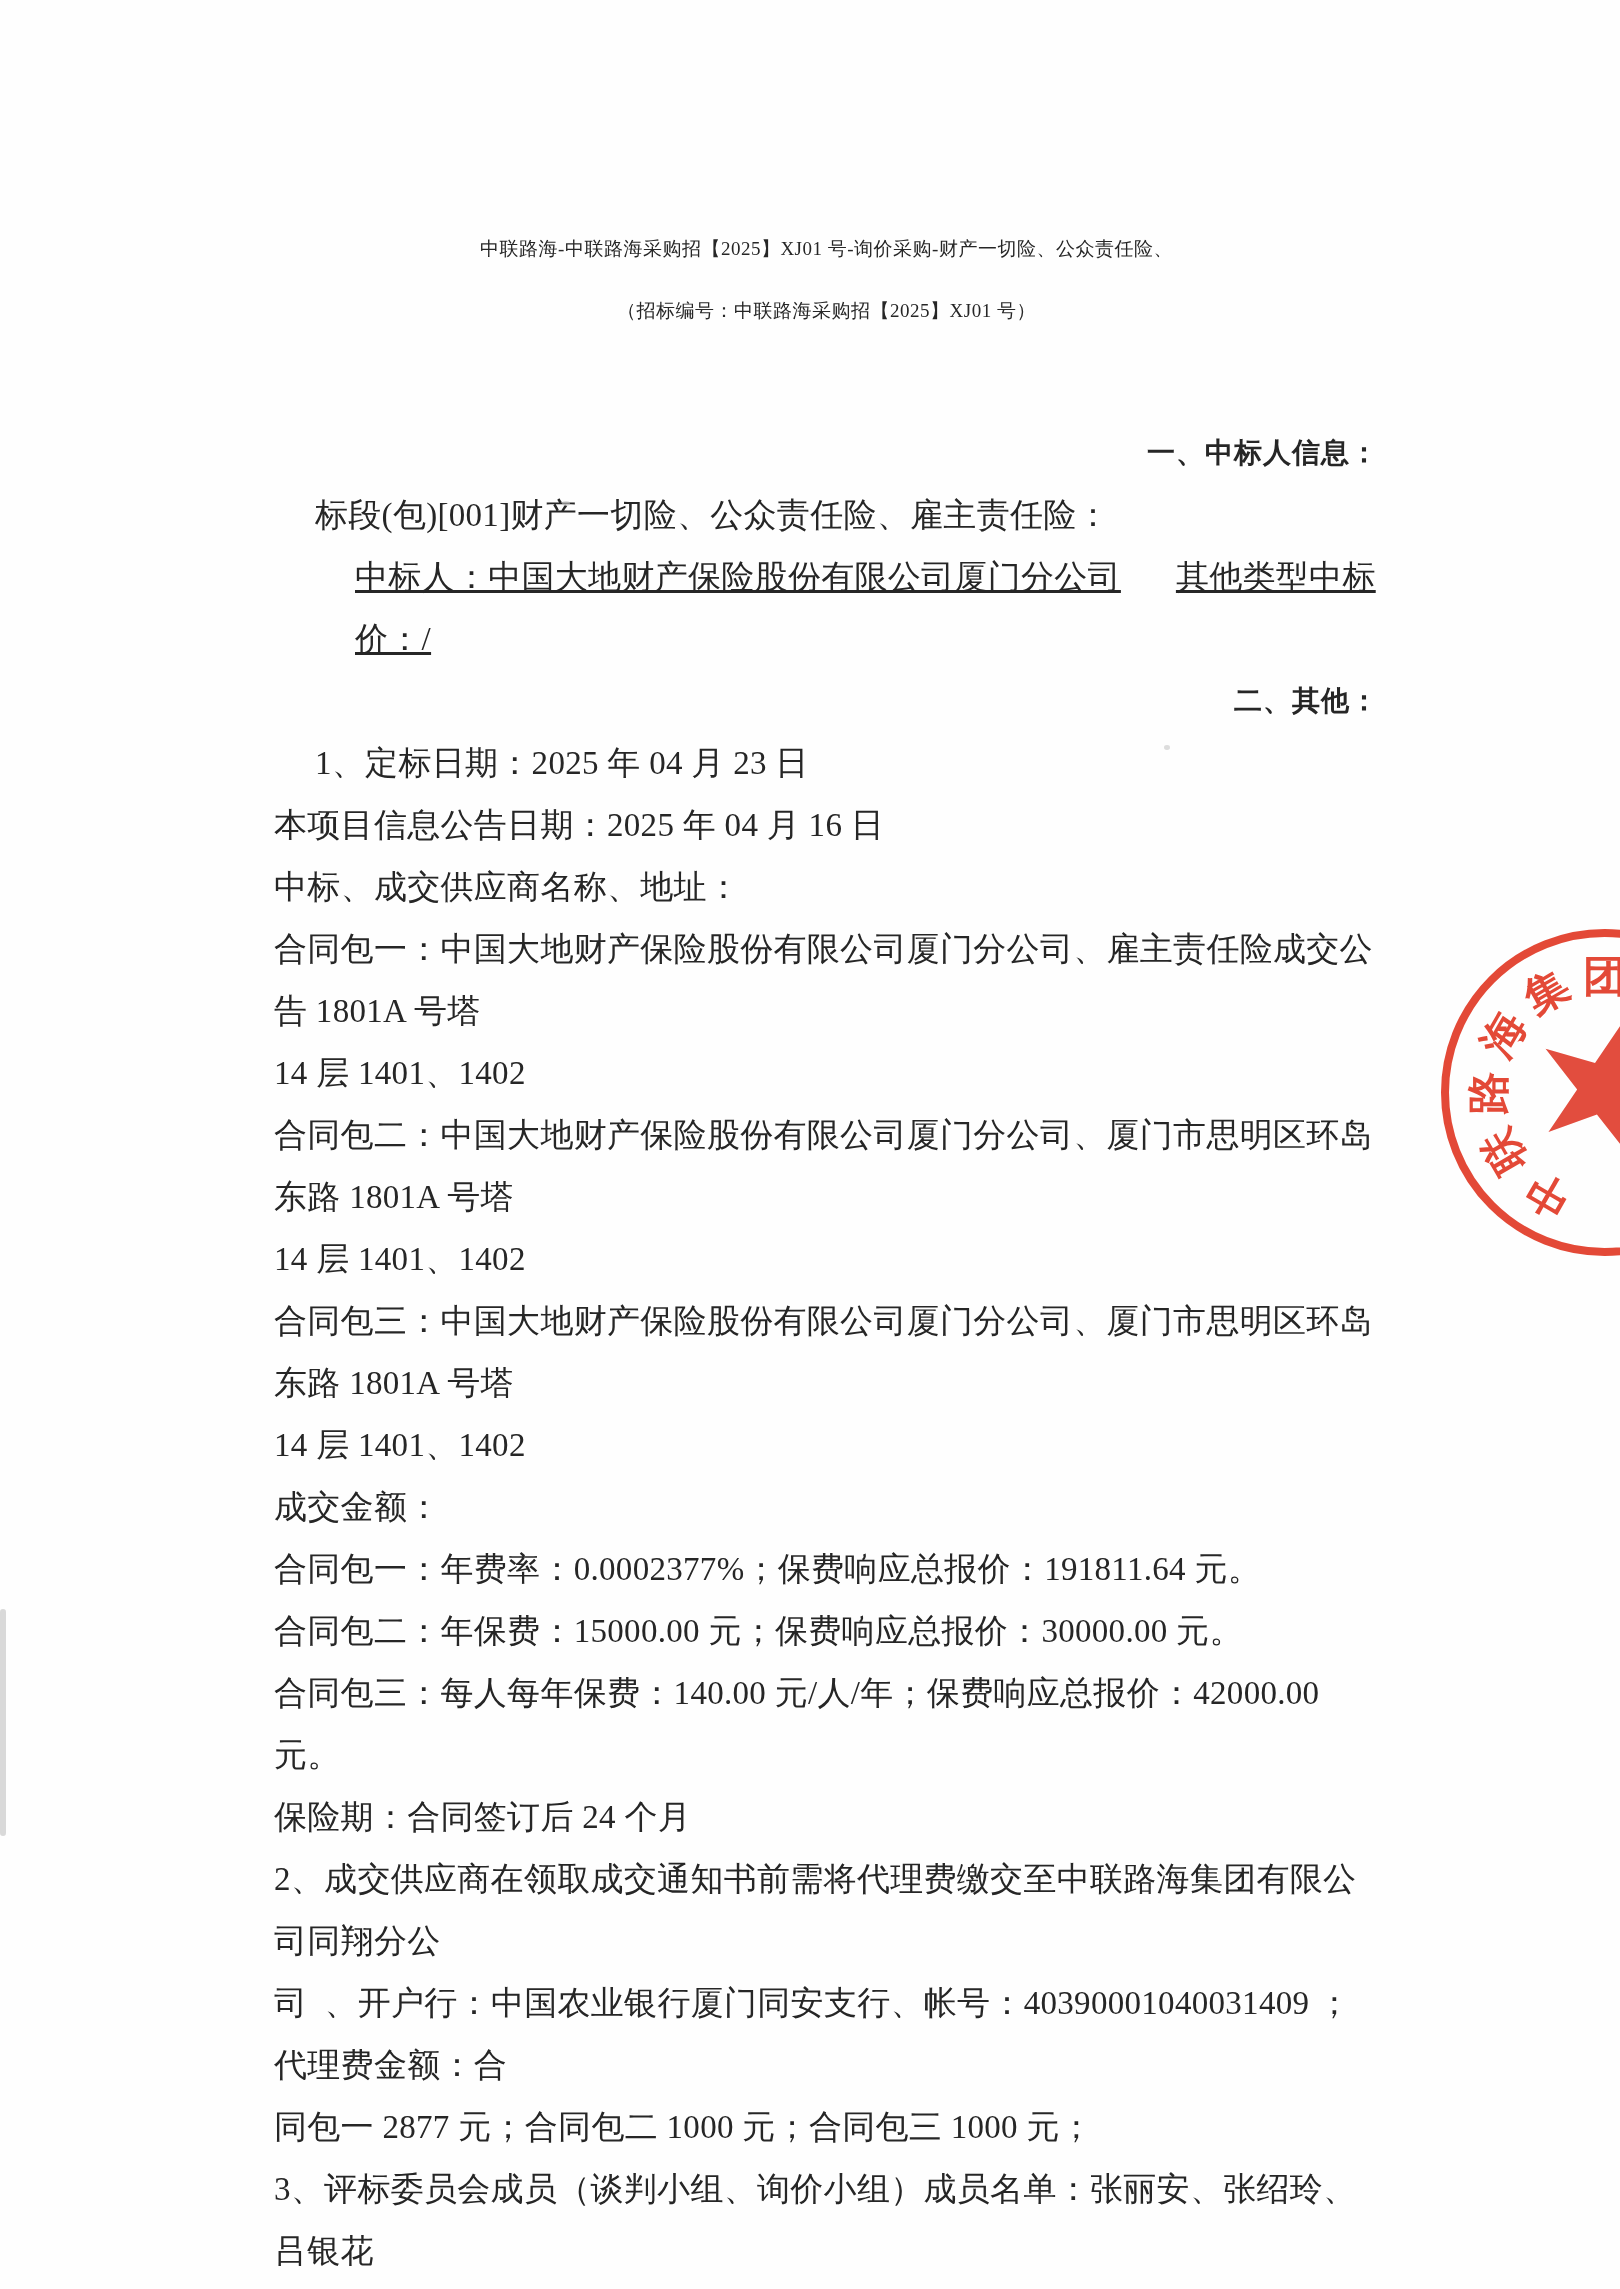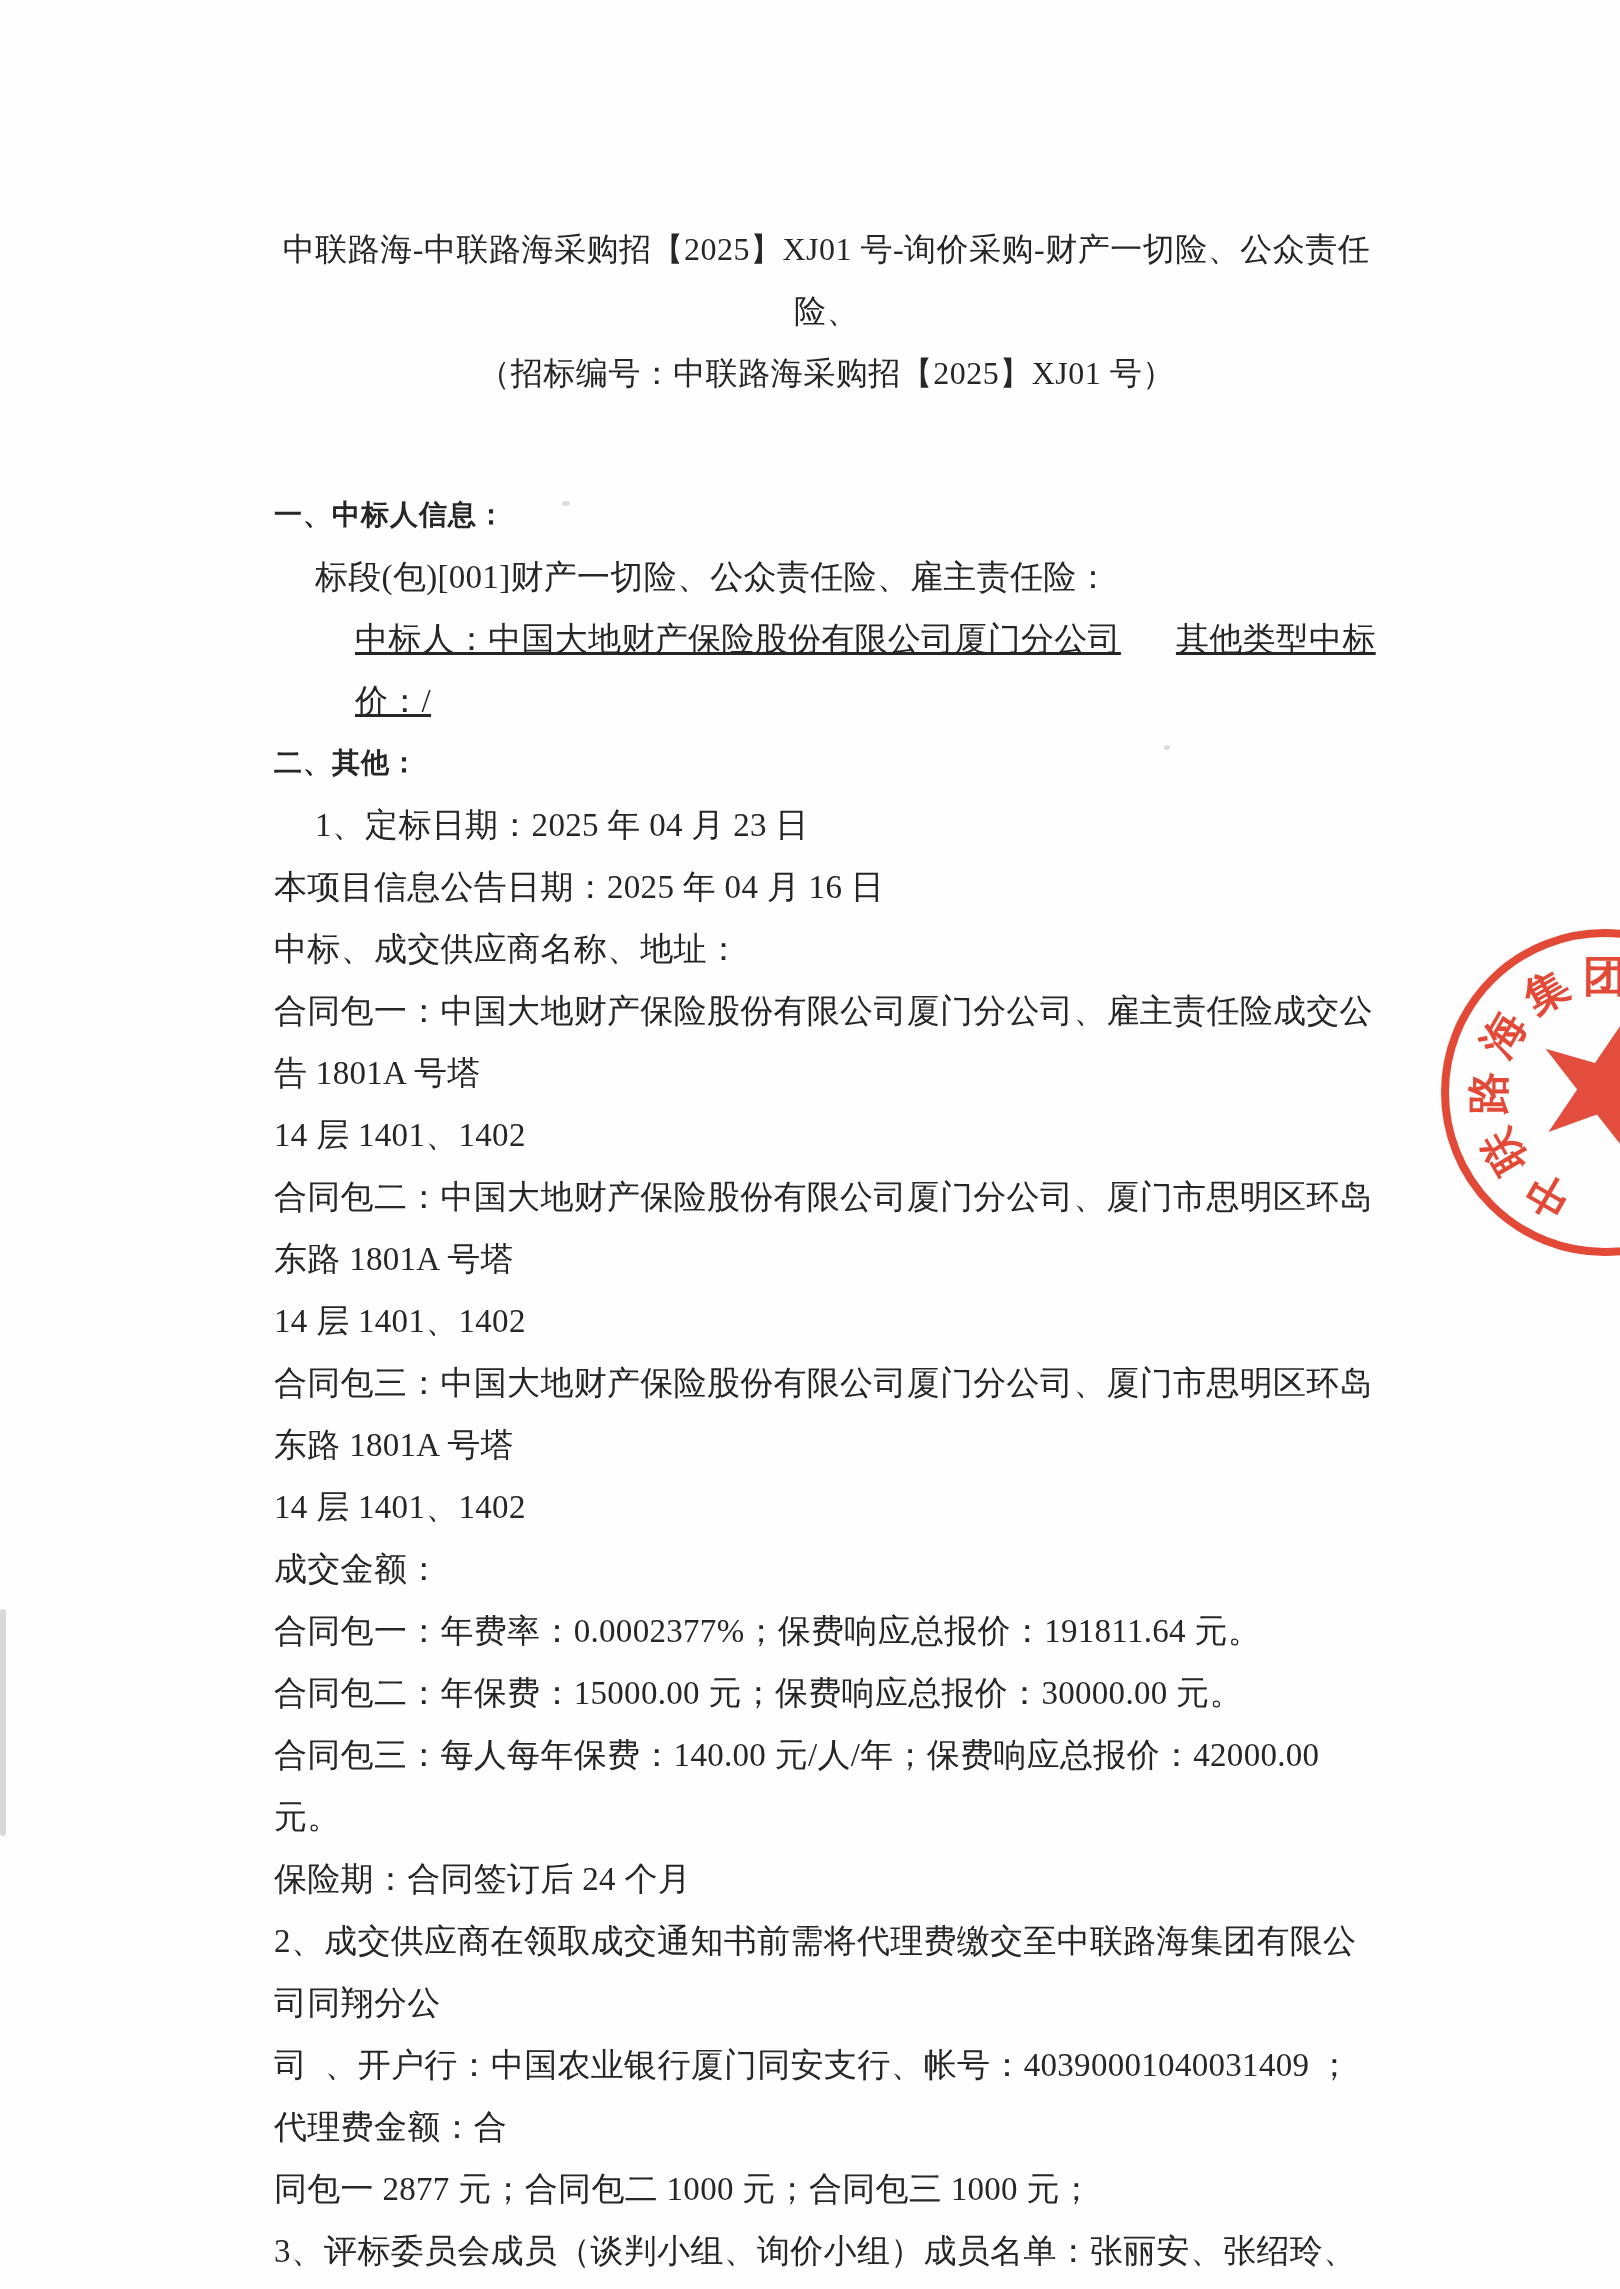--- a/index.html
+++ b/index.html
@@ -9,29 +9,29 @@
     background: #fefefe;
     color: #262626;
     font-family: "Liberation Serif", "DejaVu Serif", serif;
   }
   .doc {
     position: absolute; inset: 0;
     padding: 218px 241px 0 274px;
     box-sizing: border-box;
   }
   .title p {
-    margin: 0; line-height: 62px; font-size: 32px;
+    margin: 0; line-height: 62px; font-size: 19px;
     text-align: center; letter-spacing: 0.5px; white-space: pre-wrap;
   }
   .body-block { margin-top: 80px; }
   .body-block p {
     margin: 0; line-height: 62px; font-size: 33px;
     white-space: pre-wrap; letter-spacing: 0.3px;
   }
-  p.h { font-weight: bold; font-size: 28px; letter-spacing: 1px; }
+  p.h { font-weight: bold; font-size: 28px; letter-spacing: 1px; text-align: right; }
   .ind1 { padding-left: 41px; }
   .ind2 { padding-left: 81px; text-decoration: underline; }
   .gap-right { display: inline-block; width: 55px; }
 
   
   .stamp {
     position: absolute; left: 1441px; top: 929px;
     width: 327px; height: 327px;
     opacity: 0.93; pointer-events: none;
   }

